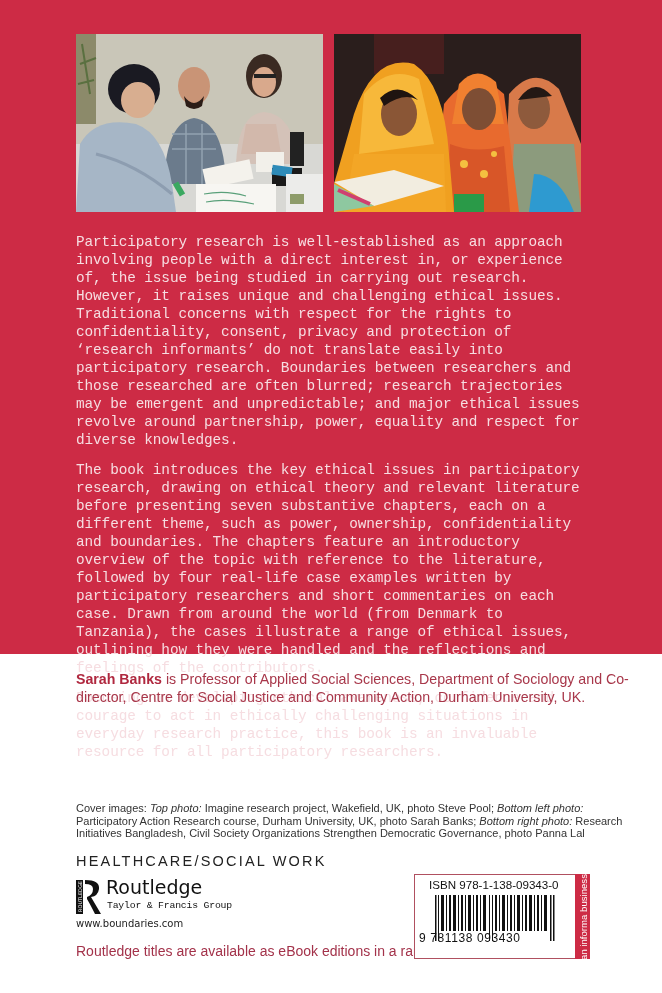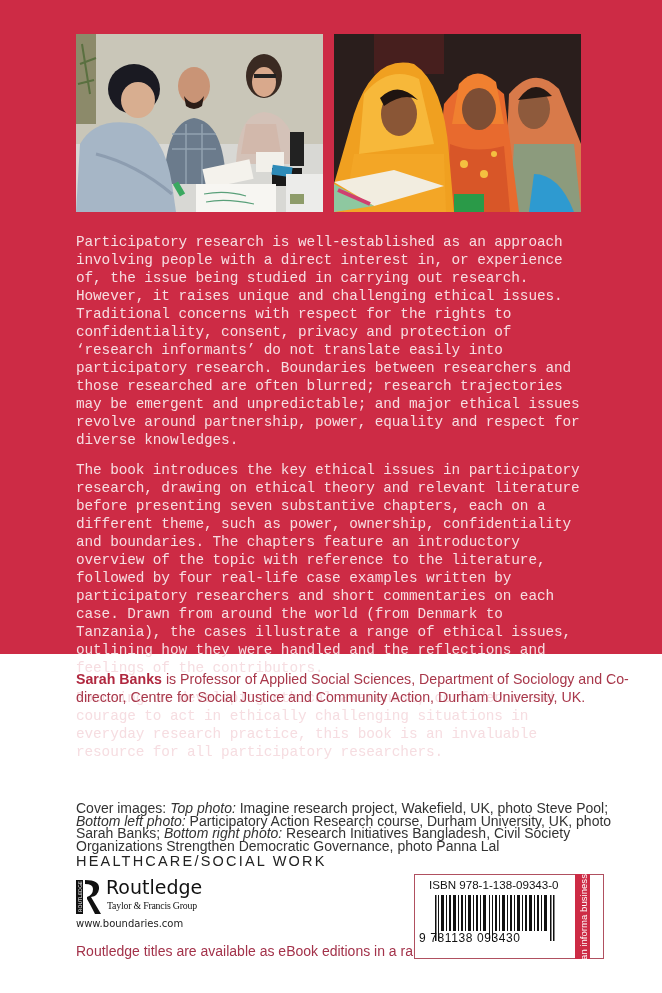--- a/index.html
+++ b/index.html
@@ -28,53 +28,53 @@
 
   .authors {
     position:absolute; left:76px; top:670px; width:560px;
     color:#a8374a; font-size:14.2px; line-height:18px;
   }
   .authors p { margin:0 0 10px 0; }
   .authors b { font-weight:bold; color:#b0283f; }
 
   .credits {
     position:absolute; left:76px; top:802px; width:560px;
-    color:#333; font-size:14px; line-height:12.5px;
+    color:#333; font-size:11px; line-height:12.5px;
   }
   .credits i { font-style:italic; }
 
   .category {
     position:absolute; left:76px; top:853px;
     font-size:14.5px; letter-spacing:2.2px; color:#222;
   }
 
   .logo {
     position:absolute; left:76px; top:878px; width:200px; height:56px;
   }
   .logo-mark { position:absolute; left:0; top:0; width:28px; height:38px; }
   .logo-name {
     position:absolute; left:30px; top:-2px;
     font-size:19px; color:#111; font-family:"DejaVu Sans", sans-serif;
   }
   .logo-sub {
     position:absolute; left:31px; top:22px;
-    font-size:9.8px; color:#111; font-family:Liberation Serif, serif; letter-spacing:-0.2px;
+    font-size:9.8px; color:#111; font-family:Liberation Mono, monospace; letter-spacing:-0.2px;
   }
   .logo-url {
     position:absolute; left:0; top:40px;
     font-size:10px; color:#222; font-family:"DejaVu Sans", sans-serif;
   }
   .ebook-note {
     position:absolute; left:76px; top:943px;
     font-size:14px; color:#a3324a;
   }
 
   .isbn-box {
     position:absolute; left:414px; top:874px; width:160px; height:83px;
-    border:1px solid #b05060; background:#fff;padding-left:28px;
+    border:1px solid #b05060; background:#fff;
   }
   .isbn-text {
     position:absolute; left:14px; top:3px; font-size:11.6px; color:#111;
   }
   .barcode { position:absolute; left:20px; top:20px; width:120px; height:46px; }
   .isbn-digits {
     position:absolute; left:4px; top:56px; font-size:12px; color:#111;
     letter-spacing:0.6px; background:transparent;
   }
   .informa {

